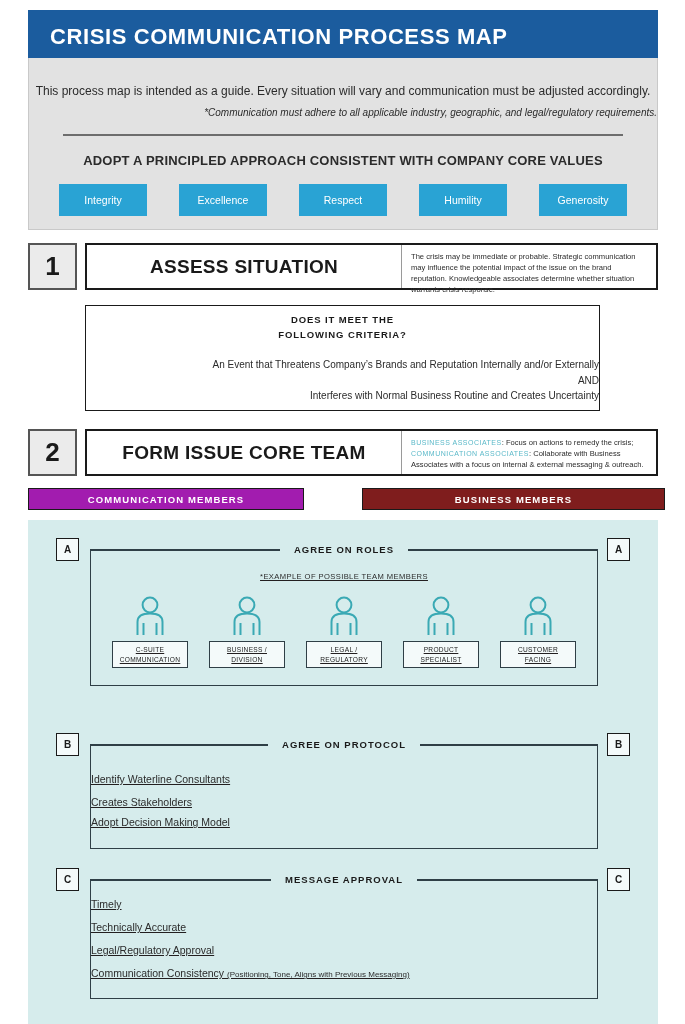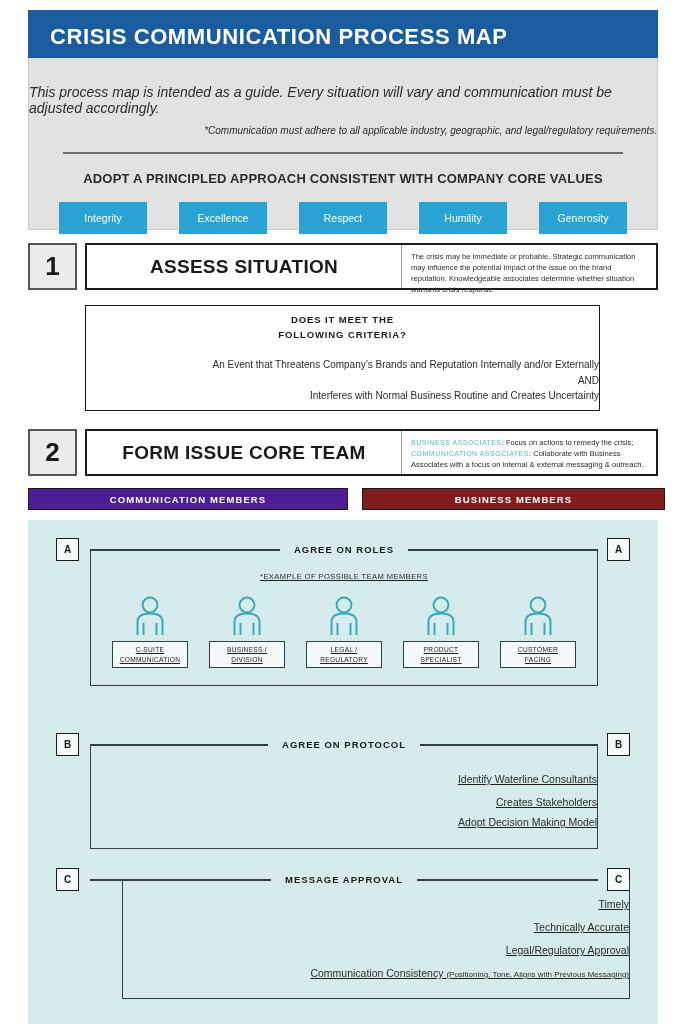--- a/index.html
+++ b/index.html
@@ -45,25 +45,24 @@
   .intro-panel {
     position: absolute;
     left: 28px; top: 58px;
     width: 630px; height: 172px;
     background: #e2e2e2;
     box-sizing: border-box;
     border: 1px solid #c9c9c9;
     border-top: none;
   }
   .intro-line1 {
-    text-align: left;
-    font-size: 14px;
+    text-align: center;
+    font-size: 12px;
     color: #2b2b2b;
     margin-top: 26px;
-    font-style: italic;
   }
   .intro-line2 {
     text-align: right;
     font-size: 10px;
     font-style: italic;
     color: #2b2b2b;
     margin-top: 9px;
   }
   .intro-rule {
     width: 560px;
@@ -188,22 +187,22 @@
     display: flex;
     align-items: center;
     justify-content: center;
     color: #ffffff;
     font-size: 9.5px;
     font-weight: bold;
     letter-spacing: 1.1px;
   }
   .member-bar.comm {
     left: 28px; top: 488px;
-    width: 320px;
-    background: #4c1d95;
+    width: 276px;
+    background: #a21caf;
   }
   .member-bar.biz {
     left: 362px; top: 488px;
     width: 303px;
     background: #7f1d1d;
   }
 
   
   .blue-panel {
     position: absolute;
@@ -271,21 +270,21 @@
     white-space: nowrap;
   }
 
   .sub-note {
     text-align: center;
     font-size: 7.6px;
     letter-spacing: 0.4px;
     color: #2b2b2b;
   }
   .sub-line {
-    text-align: right;
+    text-align: left;
     font-size: 10.5px;
     color: #2b2b2b;
   }
   .sub-line .paren {
     font-size: 8px;
   }
 
   
   .roles {
     display: flex;
@@ -461,21 +460,21 @@
       <div class="notch-top">
         <div class="notch-seg"></div>
         <div class="notch-label">AGREE ON PROTOCOL</div>
         <div class="notch-seg"></div>
       </div>
     </div>
 
     <div class="subsec" style="top:330px; height:140px;">
       <div class="marker left">C</div>
       <div class="marker right">C</div>
-      <div class="notch-box" style="height:119px;margin-left:32px;">
+      <div class="notch-box" style="height:119px;">
         <div class="sub-line" style="margin-top:18px;">Timely</div>
         <div class="sub-line" style="margin-top:11px;">Technically Accurate</div>
         <div class="sub-line" style="margin-top:11px;">Legal/Regulatory Approval</div>
         <div class="sub-line" style="margin-top:11px;"><span>Communication Consistency </span><span class="paren">(Positioning, Tone, Aligns with Previous Messaging)</span></div>
       </div>
       <div class="notch-top">
         <div class="notch-seg"></div>
         <div class="notch-label">MESSAGE APPROVAL</div>
         <div class="notch-seg"></div>
       </div>

